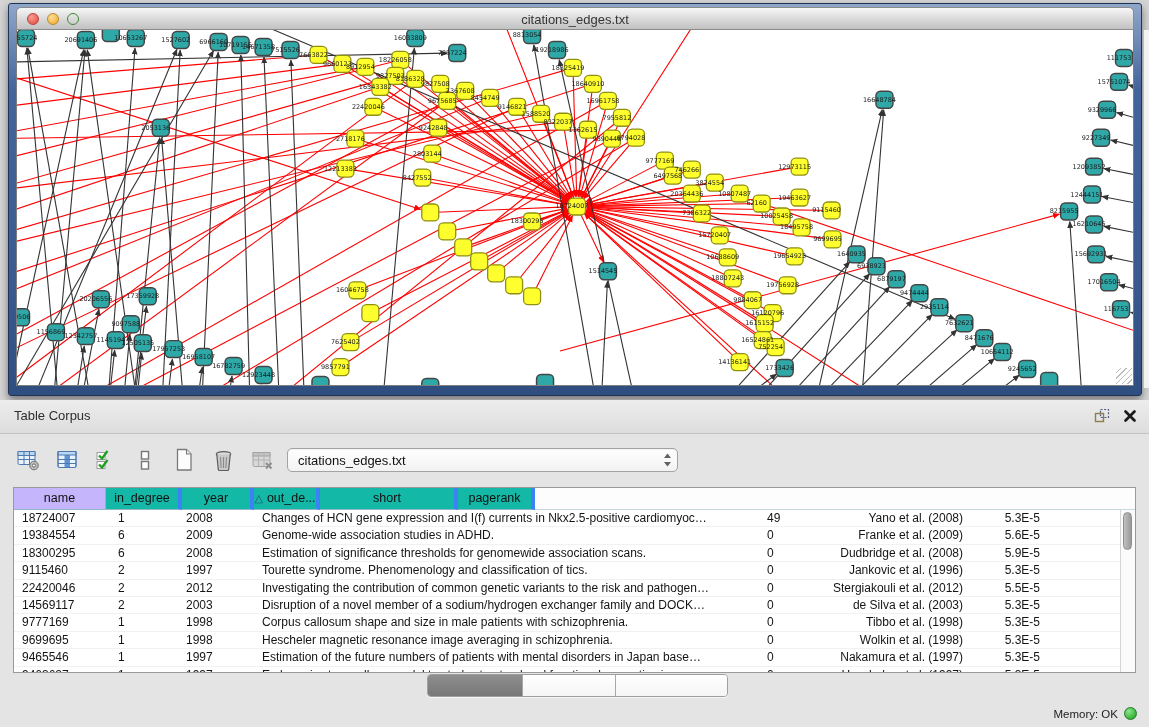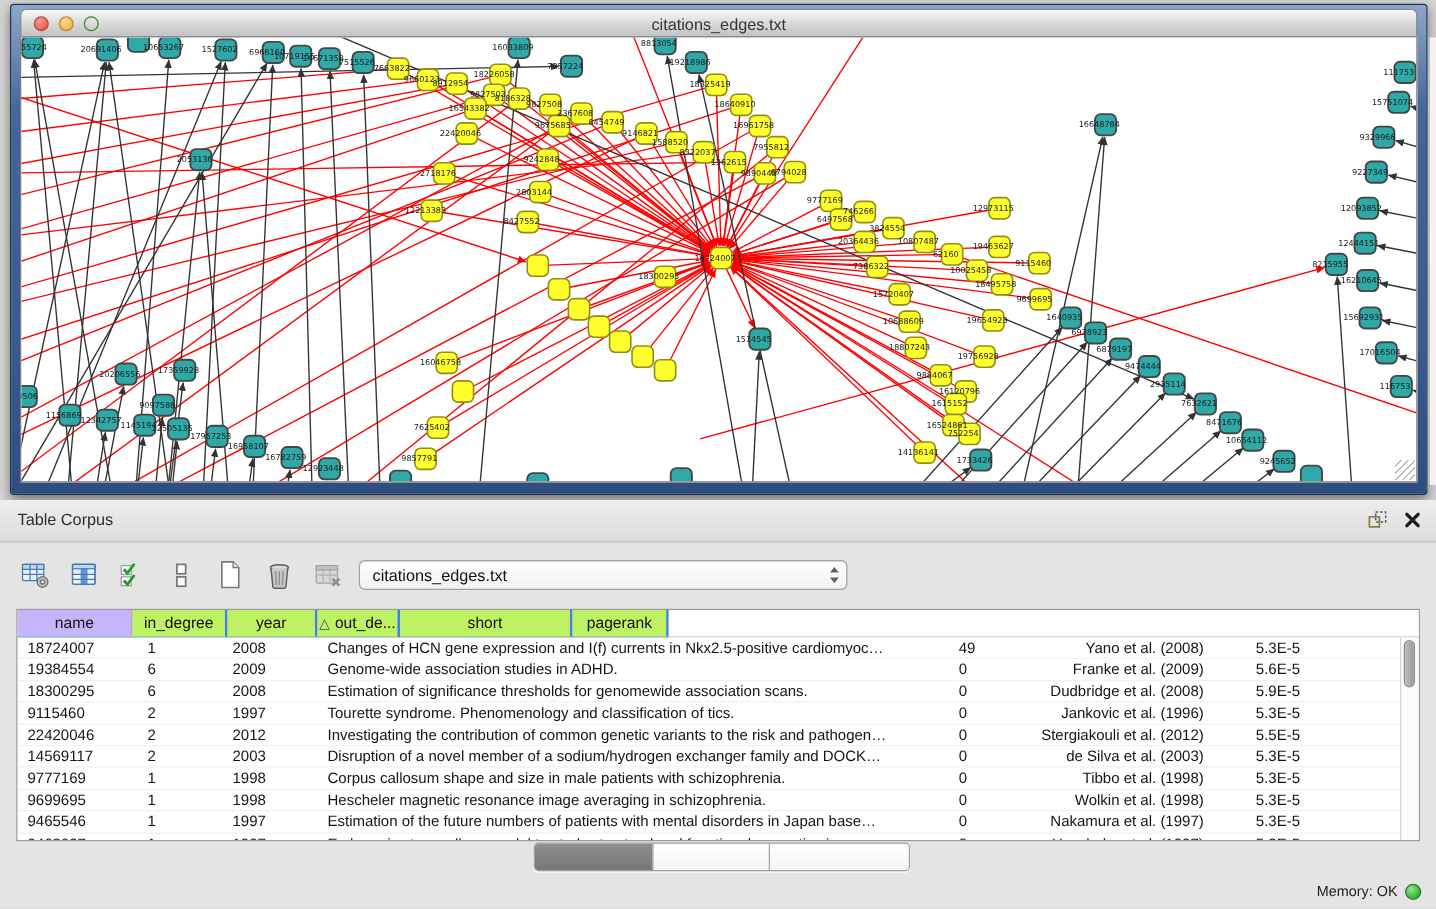--- a/index.html
+++ b/index.html
@@ -42,21 +42,21 @@
   .combo{position:absolute;left:287px;top:48px;width:391px;height:24px;box-sizing:border-box;
     background:linear-gradient(#FFFFFF,#F2F2F2);border:1px solid #A3A3A3;border-radius:5px;
     box-shadow:inset 0 1px 1px rgba(0,0,0,.06);display:flex;align-items:center;}
   .combo-label{flex:1;padding-left:10px;font-size:13px;color:#111;}
   .combo-step{width:20px;display:flex;justify-content:center;}
 
   .tbl{position:absolute;left:13px;top:87px;width:1123px;height:186px;background:#fff;
     border:1px solid #9A9A9A;box-sizing:border-box;overflow:hidden;}
   .thead{display:flex;height:22px;}
   .th{box-sizing:border-box;height:22px;line-height:21px;text-align:center;font-size:12.5px;color:#101010;
-    background:#bef264;border-right:2px solid #3b82f6;border-bottom:1px solid #93B7C9;overflow:hidden;white-space:nowrap;}
+    background:#14b8a6;border-right:4px solid #3b82f6;border-bottom:1px solid #93B7C9;overflow:hidden;white-space:nowrap;}
   .th.first{background:#c4b5fd;border-right:1px solid #ABABAB;}
   .th .sort{color:#2E4E6E;margin-right:4px;font-size:11px;}
   .th.filler{flex:1;background:#FDFDFD;border-right:none;border-bottom:1px solid #C9D8E0;}
   .tr{display:flex;height:16.4px;border-bottom:1px solid #F1F1F1;}
   .td{box-sizing:border-box;font-size:12px;color:#141414;line-height:16px;overflow:hidden;white-space:nowrap;}
   .col0{padding-left:8px;}.col1{padding-left:12px;}.col2{padding-left:4px;}.col3{padding-left:8px;}.col4{padding-left:8px;}
   .a-c{text-align:right;}
   .vscroll{position:absolute;right:0;top:22px;bottom:0;width:15px;background:#FBFBFB;border-left:1px solid #D5D5D5;box-sizing:border-box;}
   .vthumb{position:absolute;left:2px;top:2px;width:9px;height:38px;border-radius:5px;
     background:linear-gradient(90deg,#C0C0C0,#9A9A9A);border:1px solid #8F8F8F;box-sizing:border-box;}

